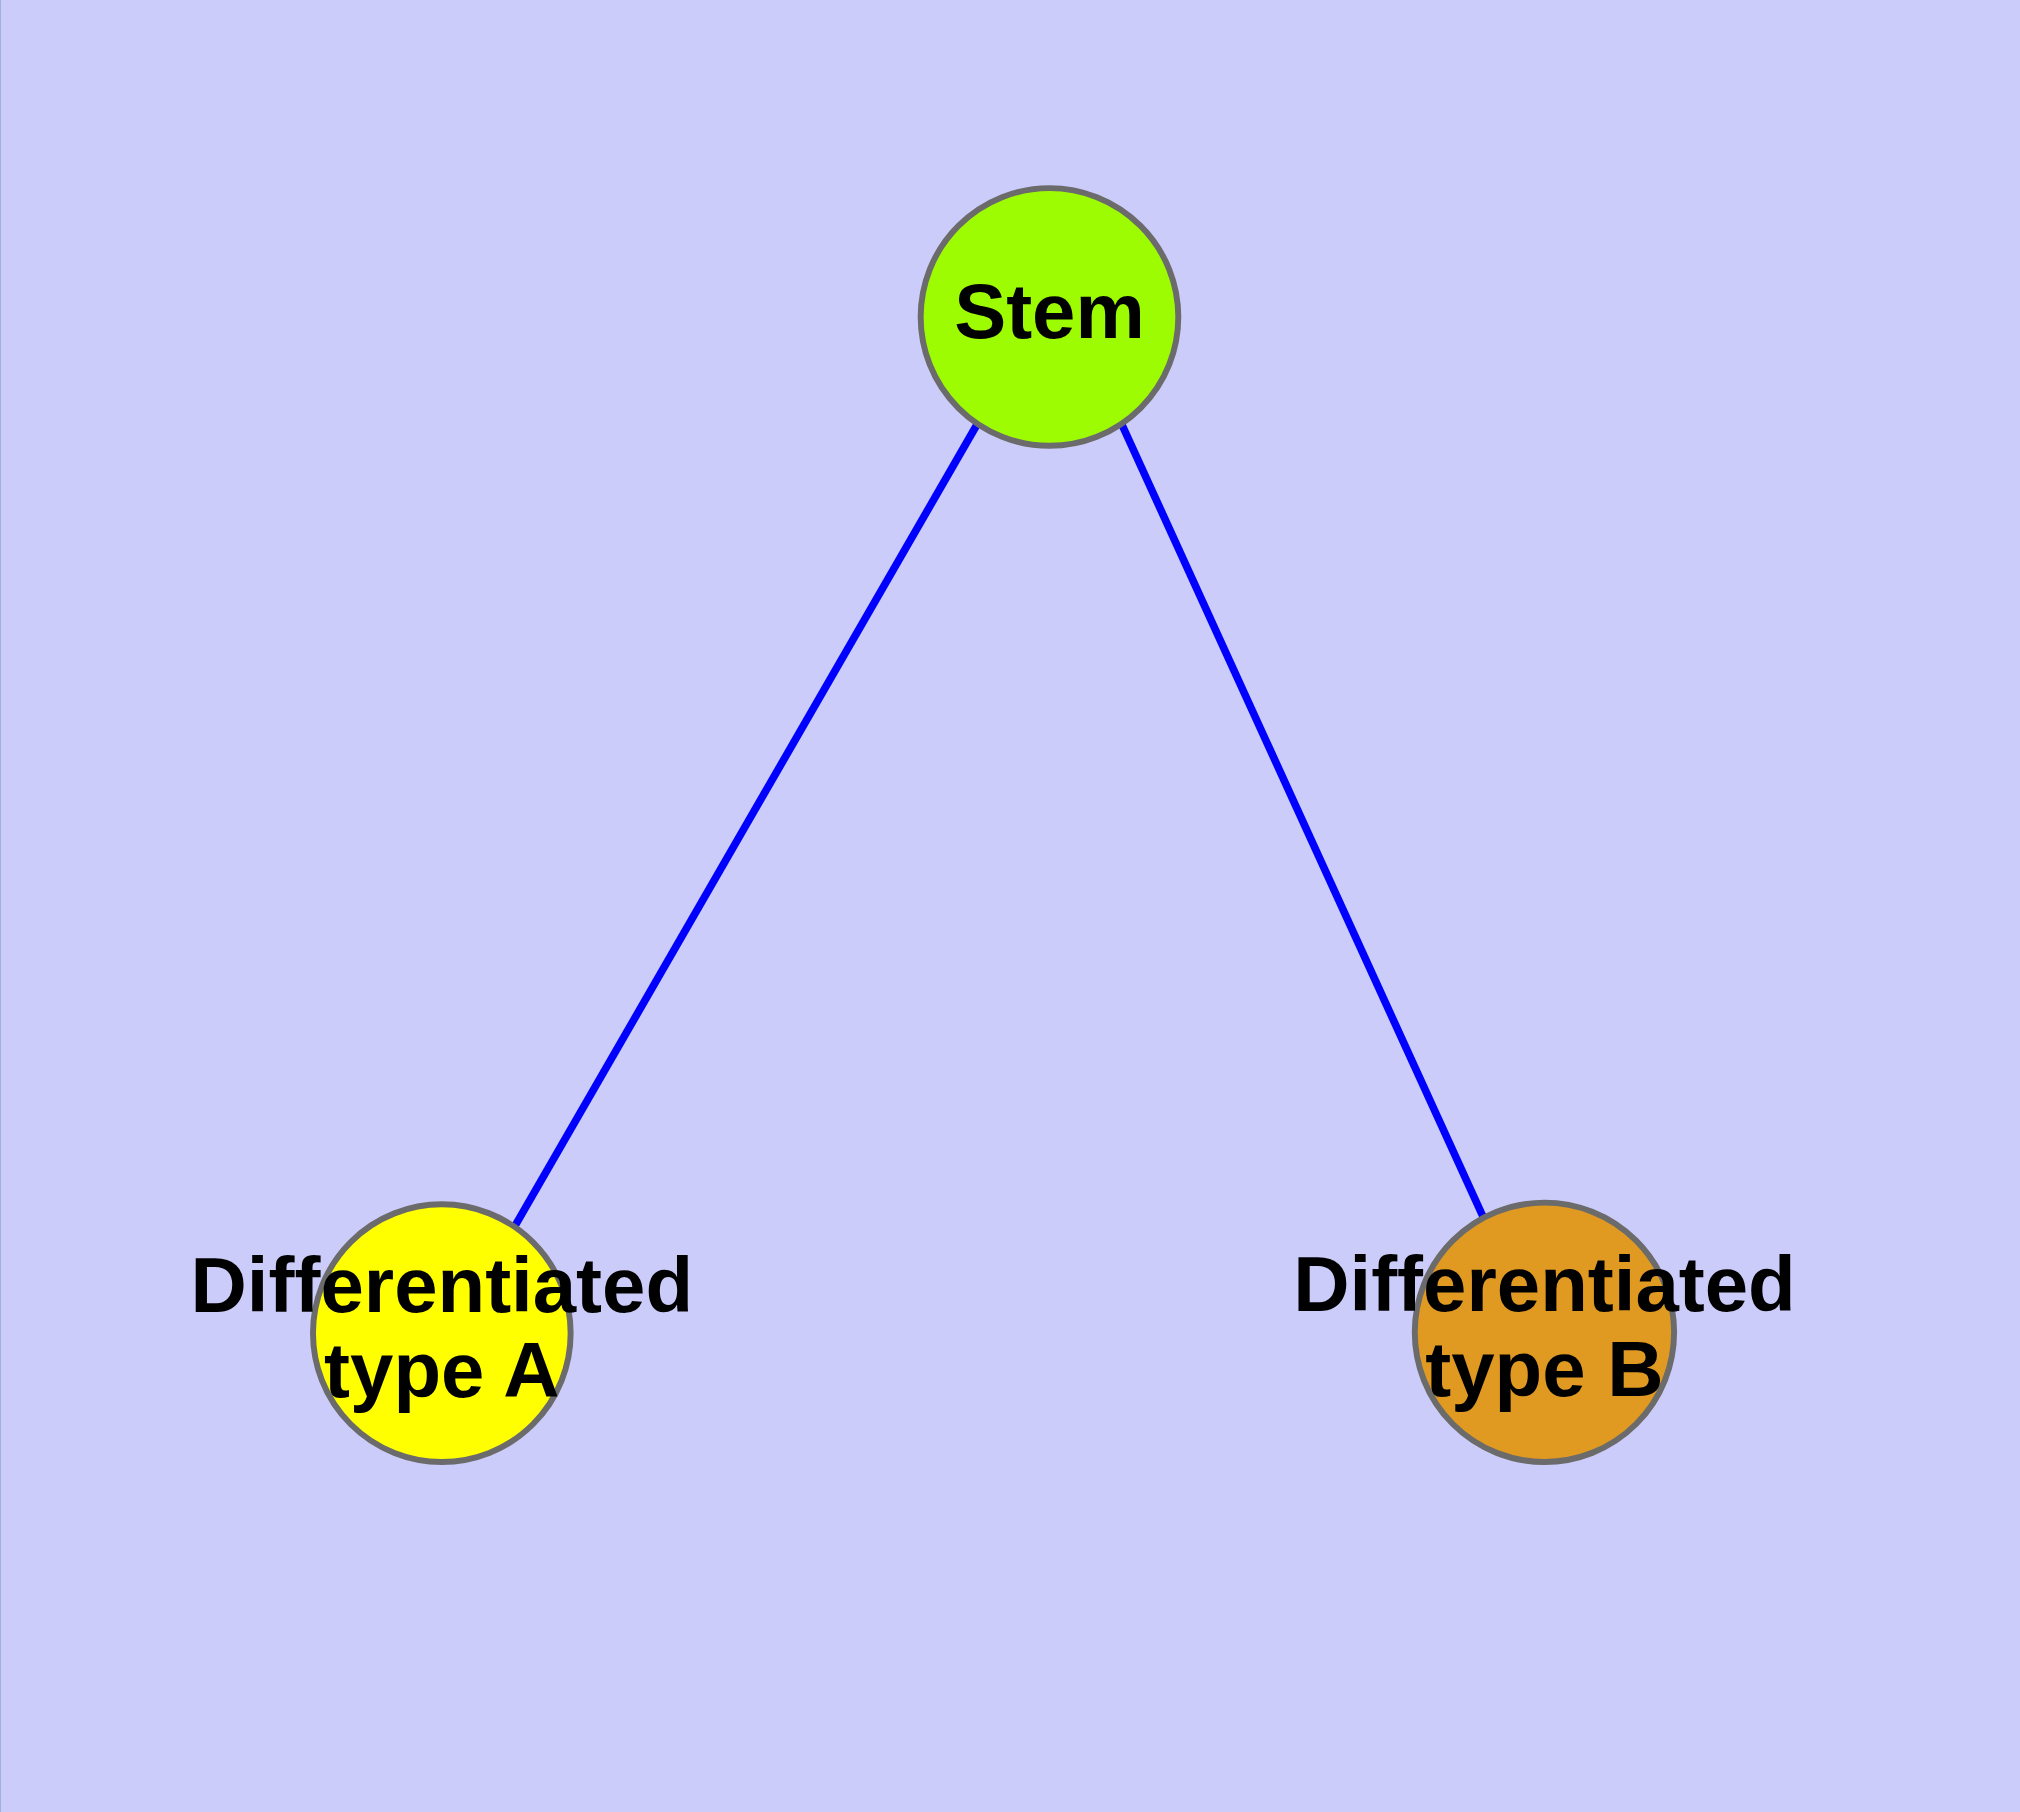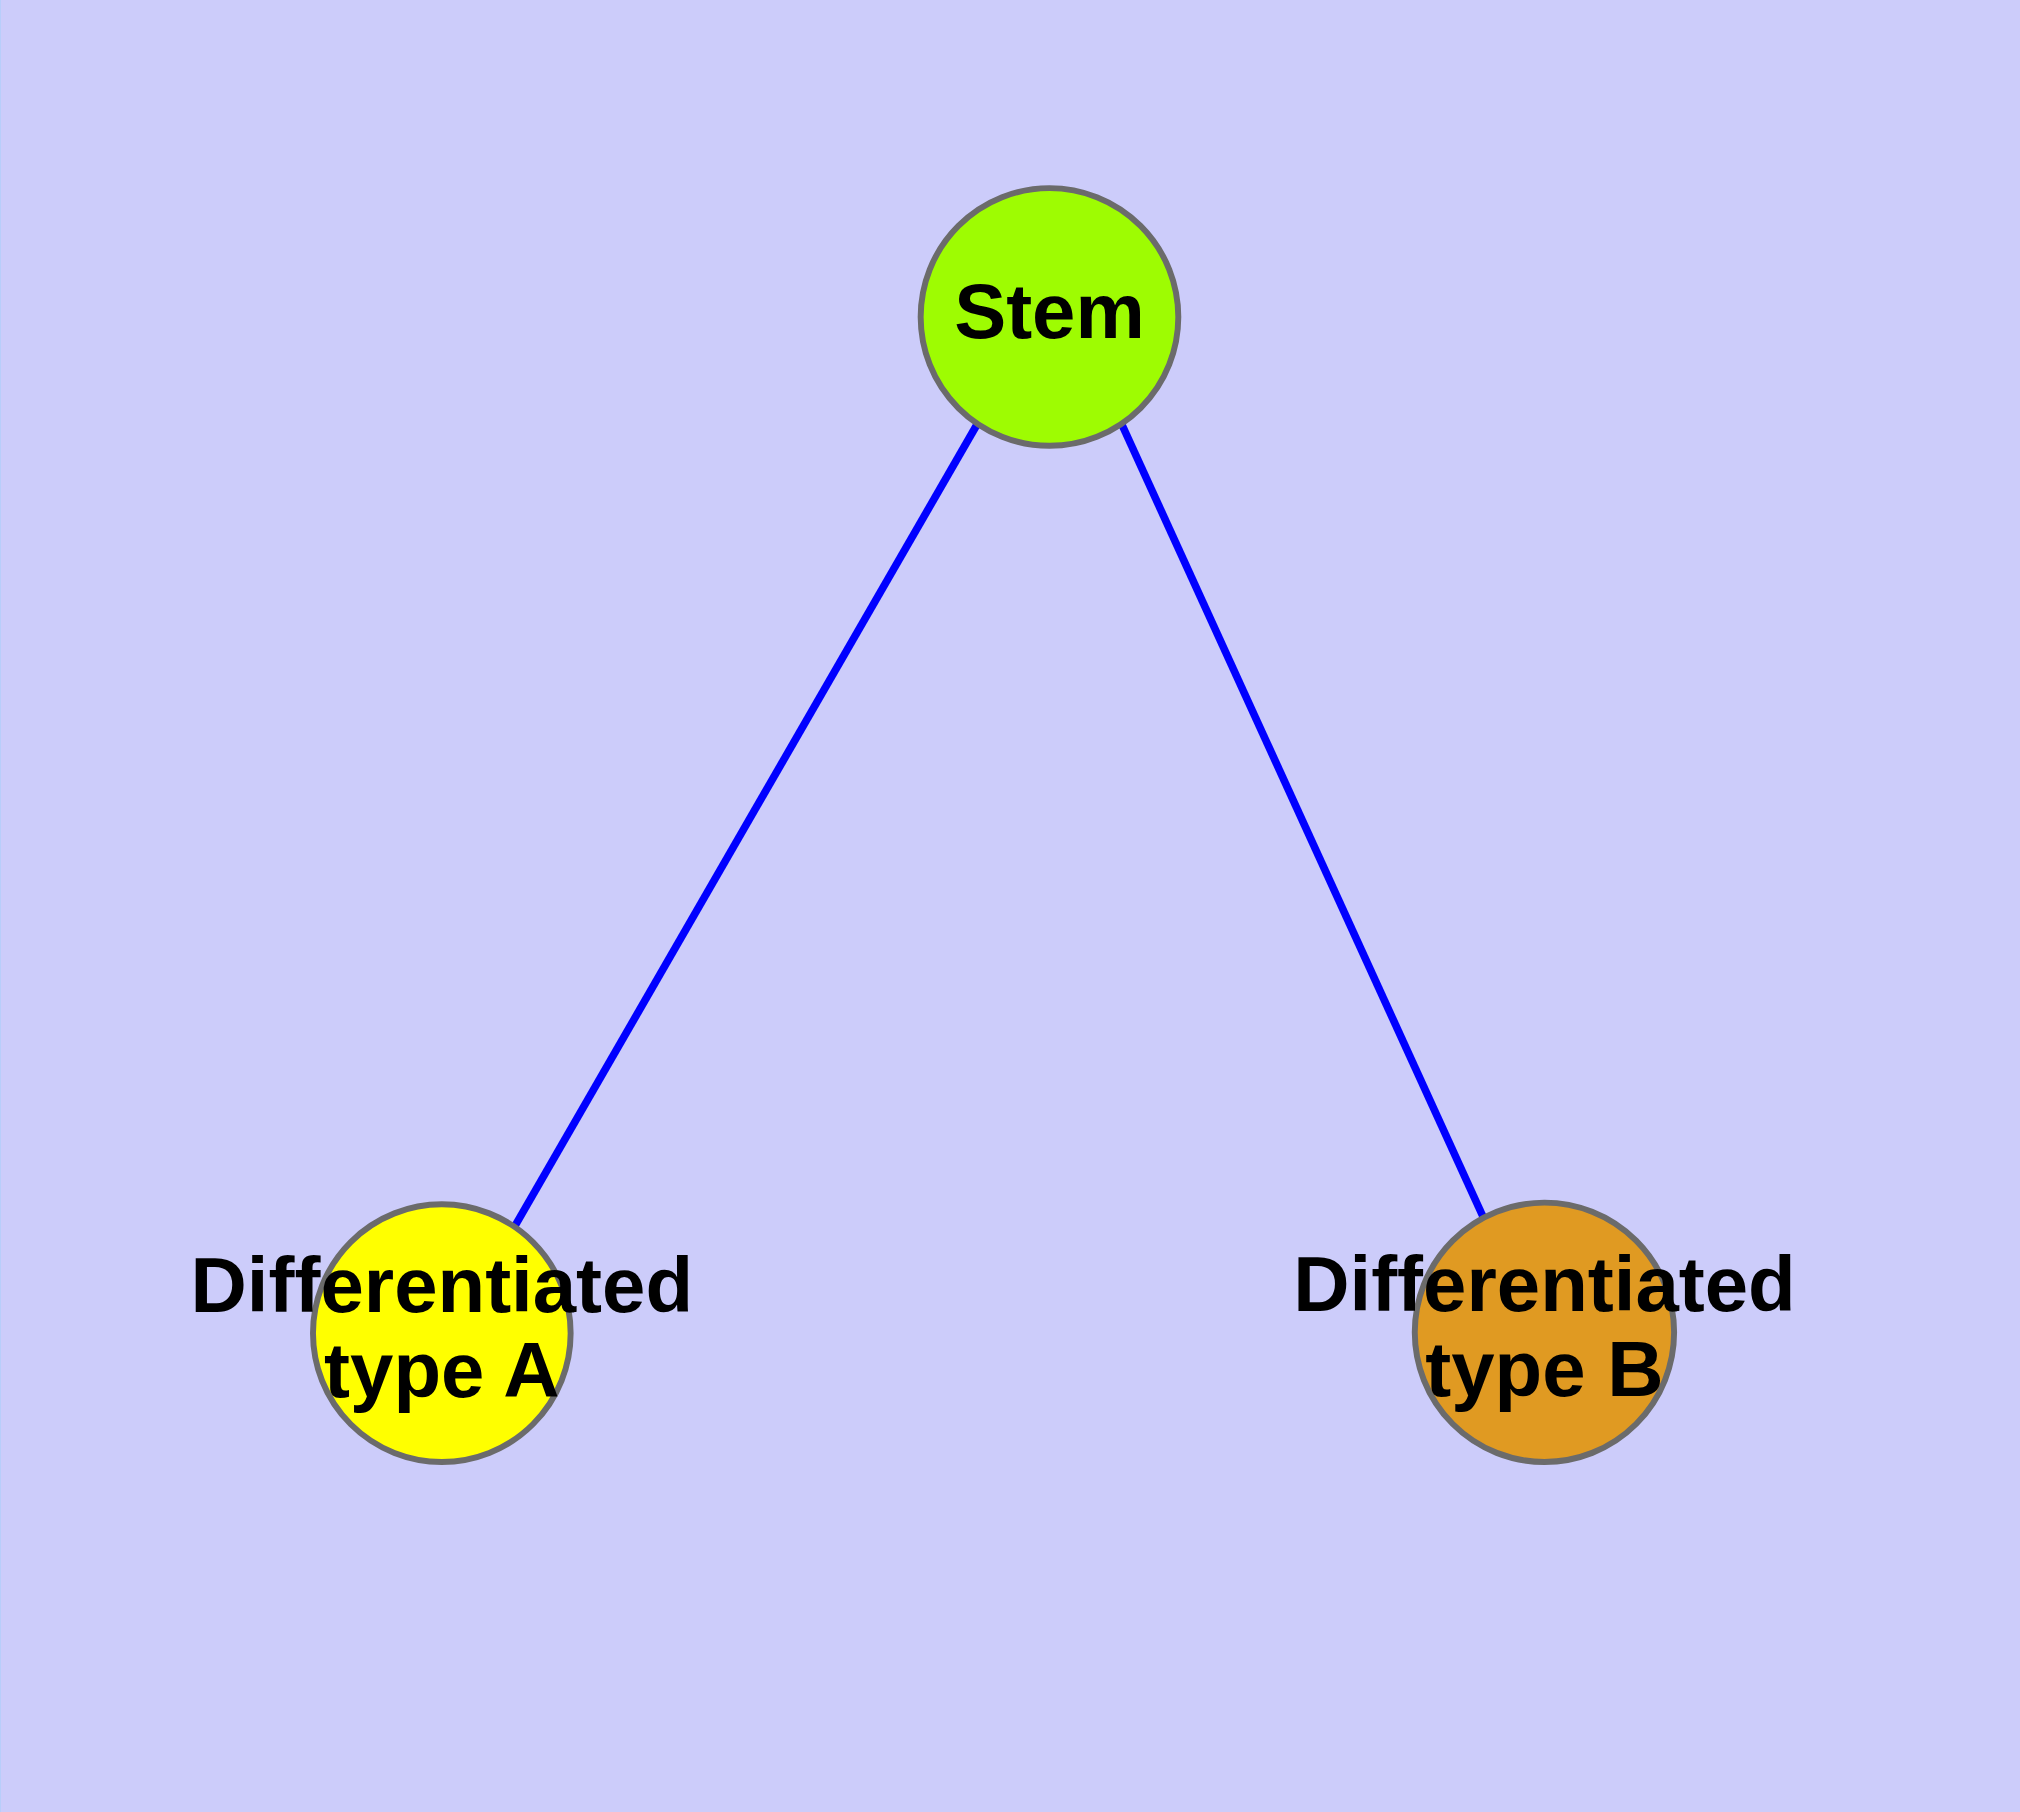--- a/index.html
+++ b/index.html
@@ -5,21 +5,21 @@
 <style>
   html, body {
     margin: 0;
     padding: 0;
     background: #ccccfa;
   }
   #canvas {
     position: relative;
     width: 1845px;
     height: 1812px;
-    background: #7dd3fc;
+    background: #0f766e;
     overflow: hidden;
     font-family: "Liberation Sans", sans-serif;
   }
   #graph-svg {
     position: absolute;
     left: 0;
     top: 0;
     width: 2021px;
     height: 1812px;
     display: block;

